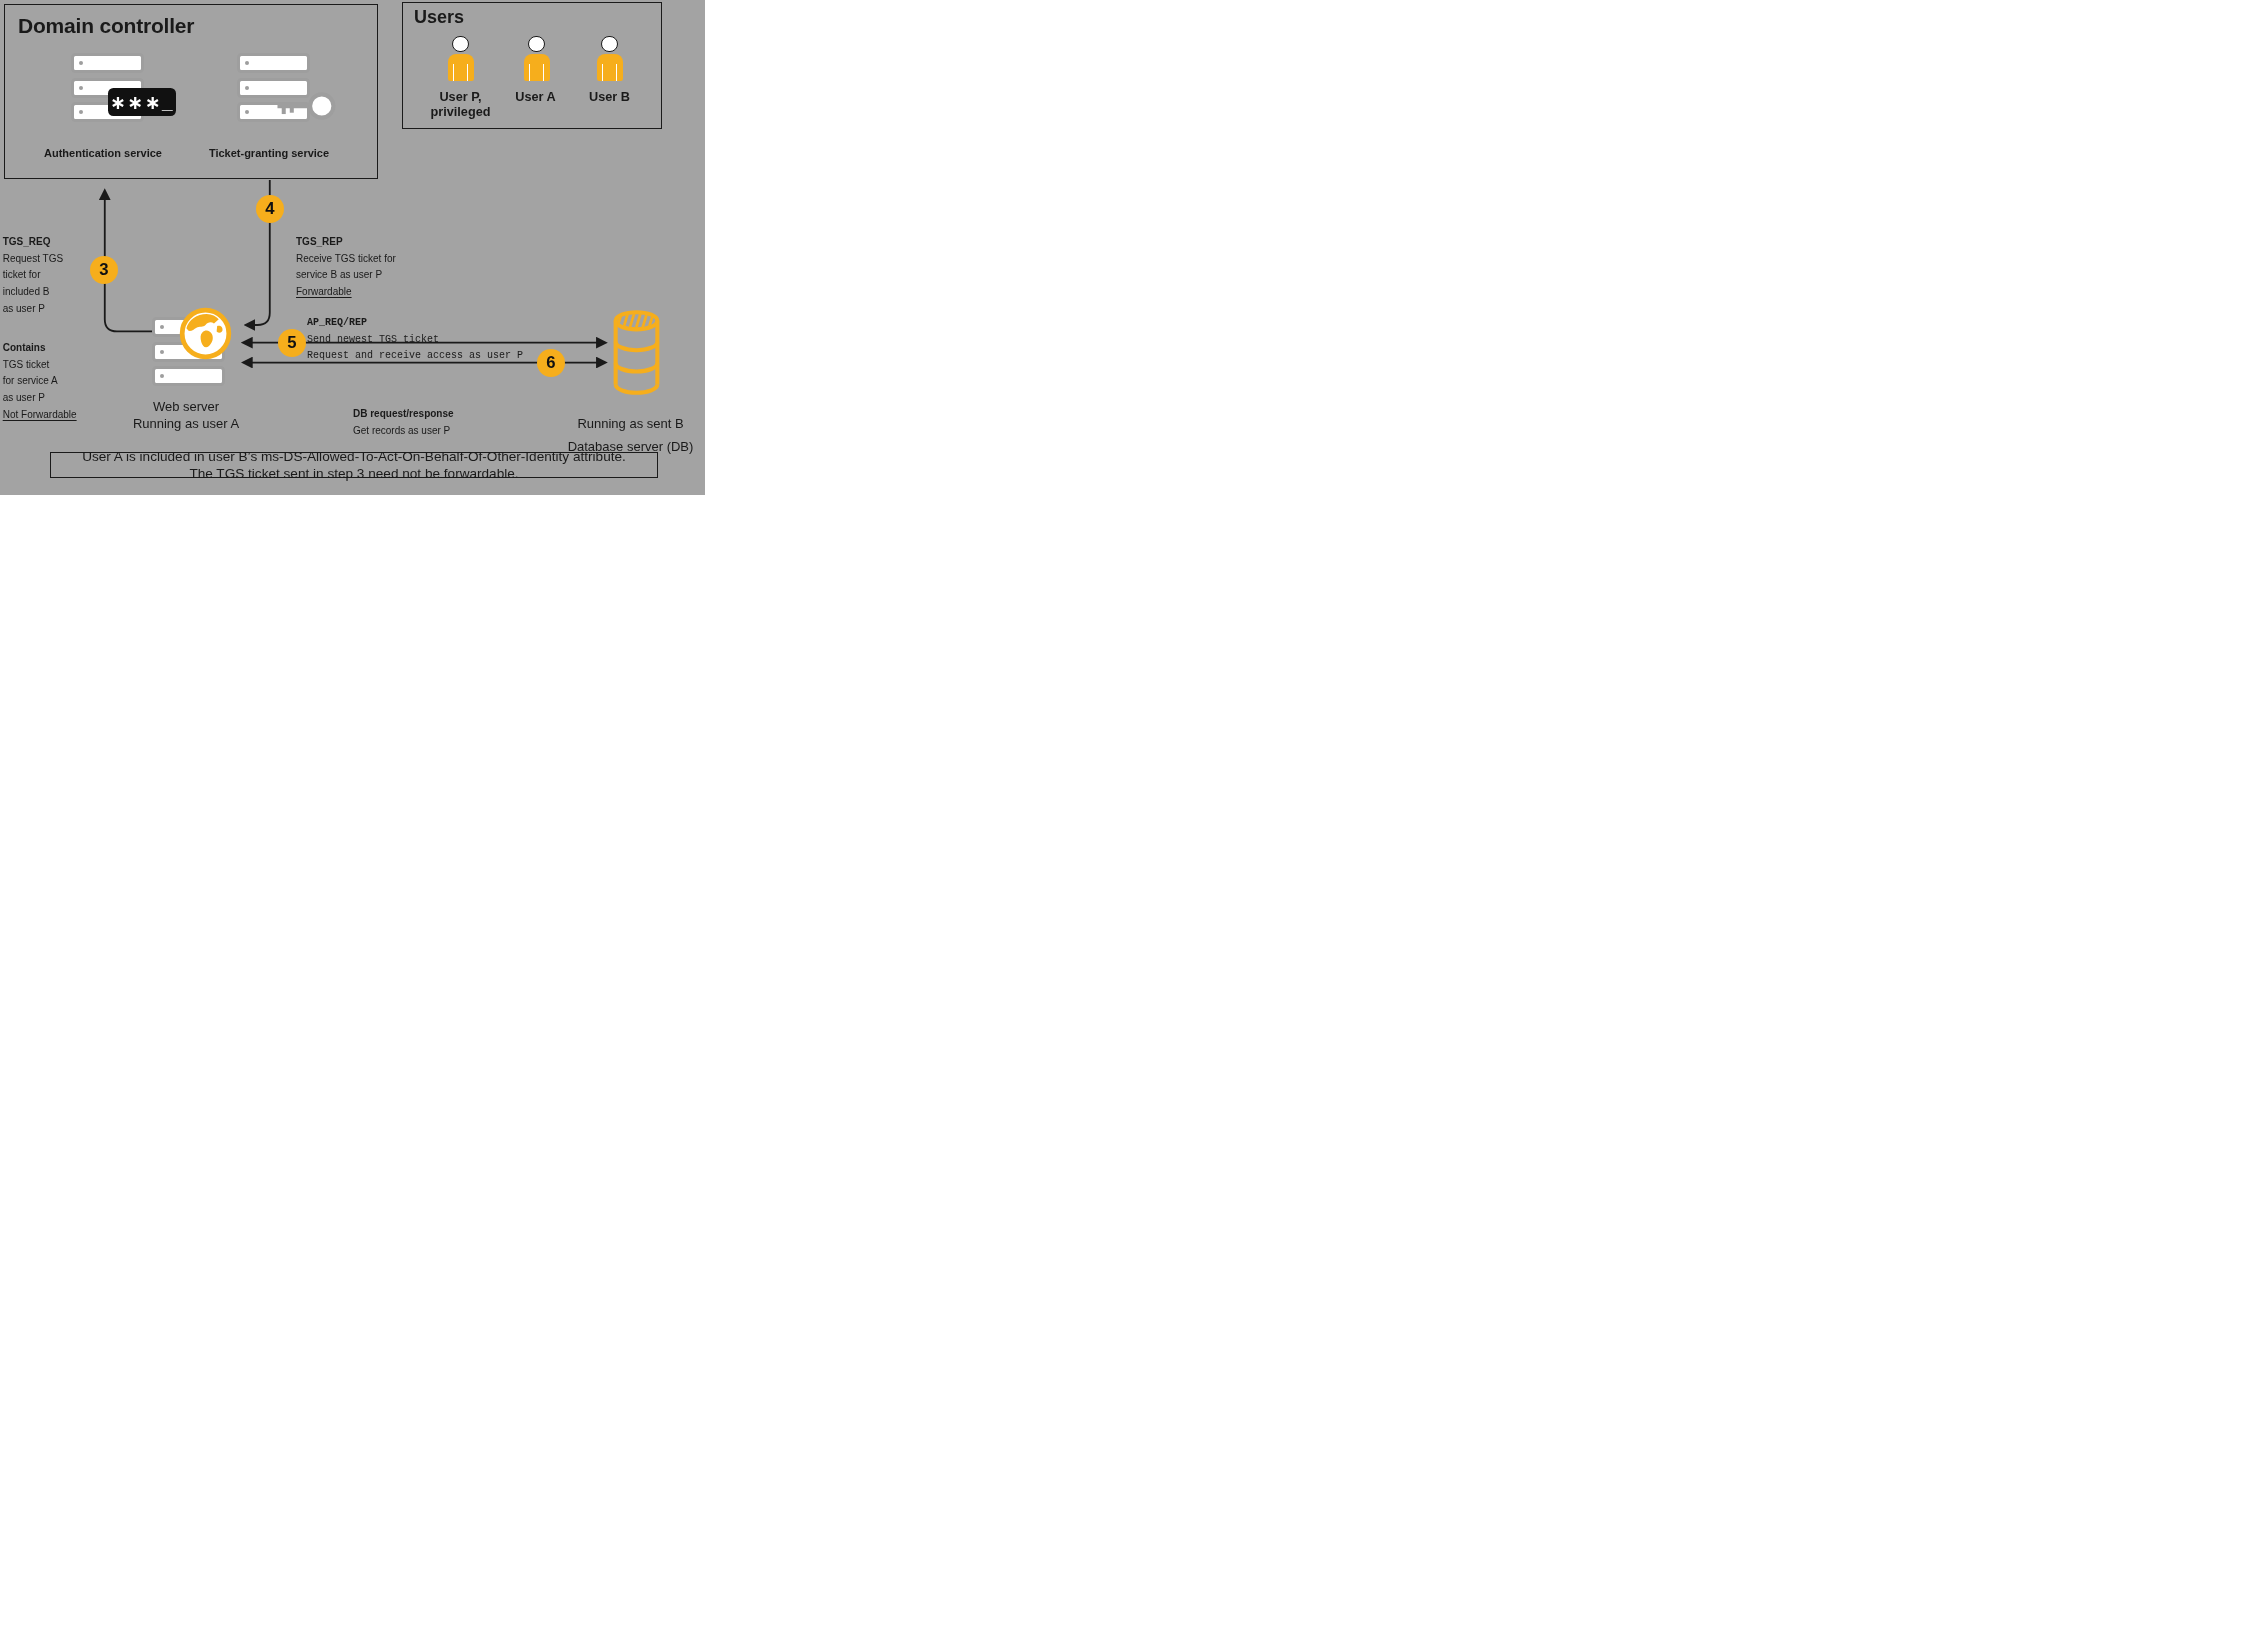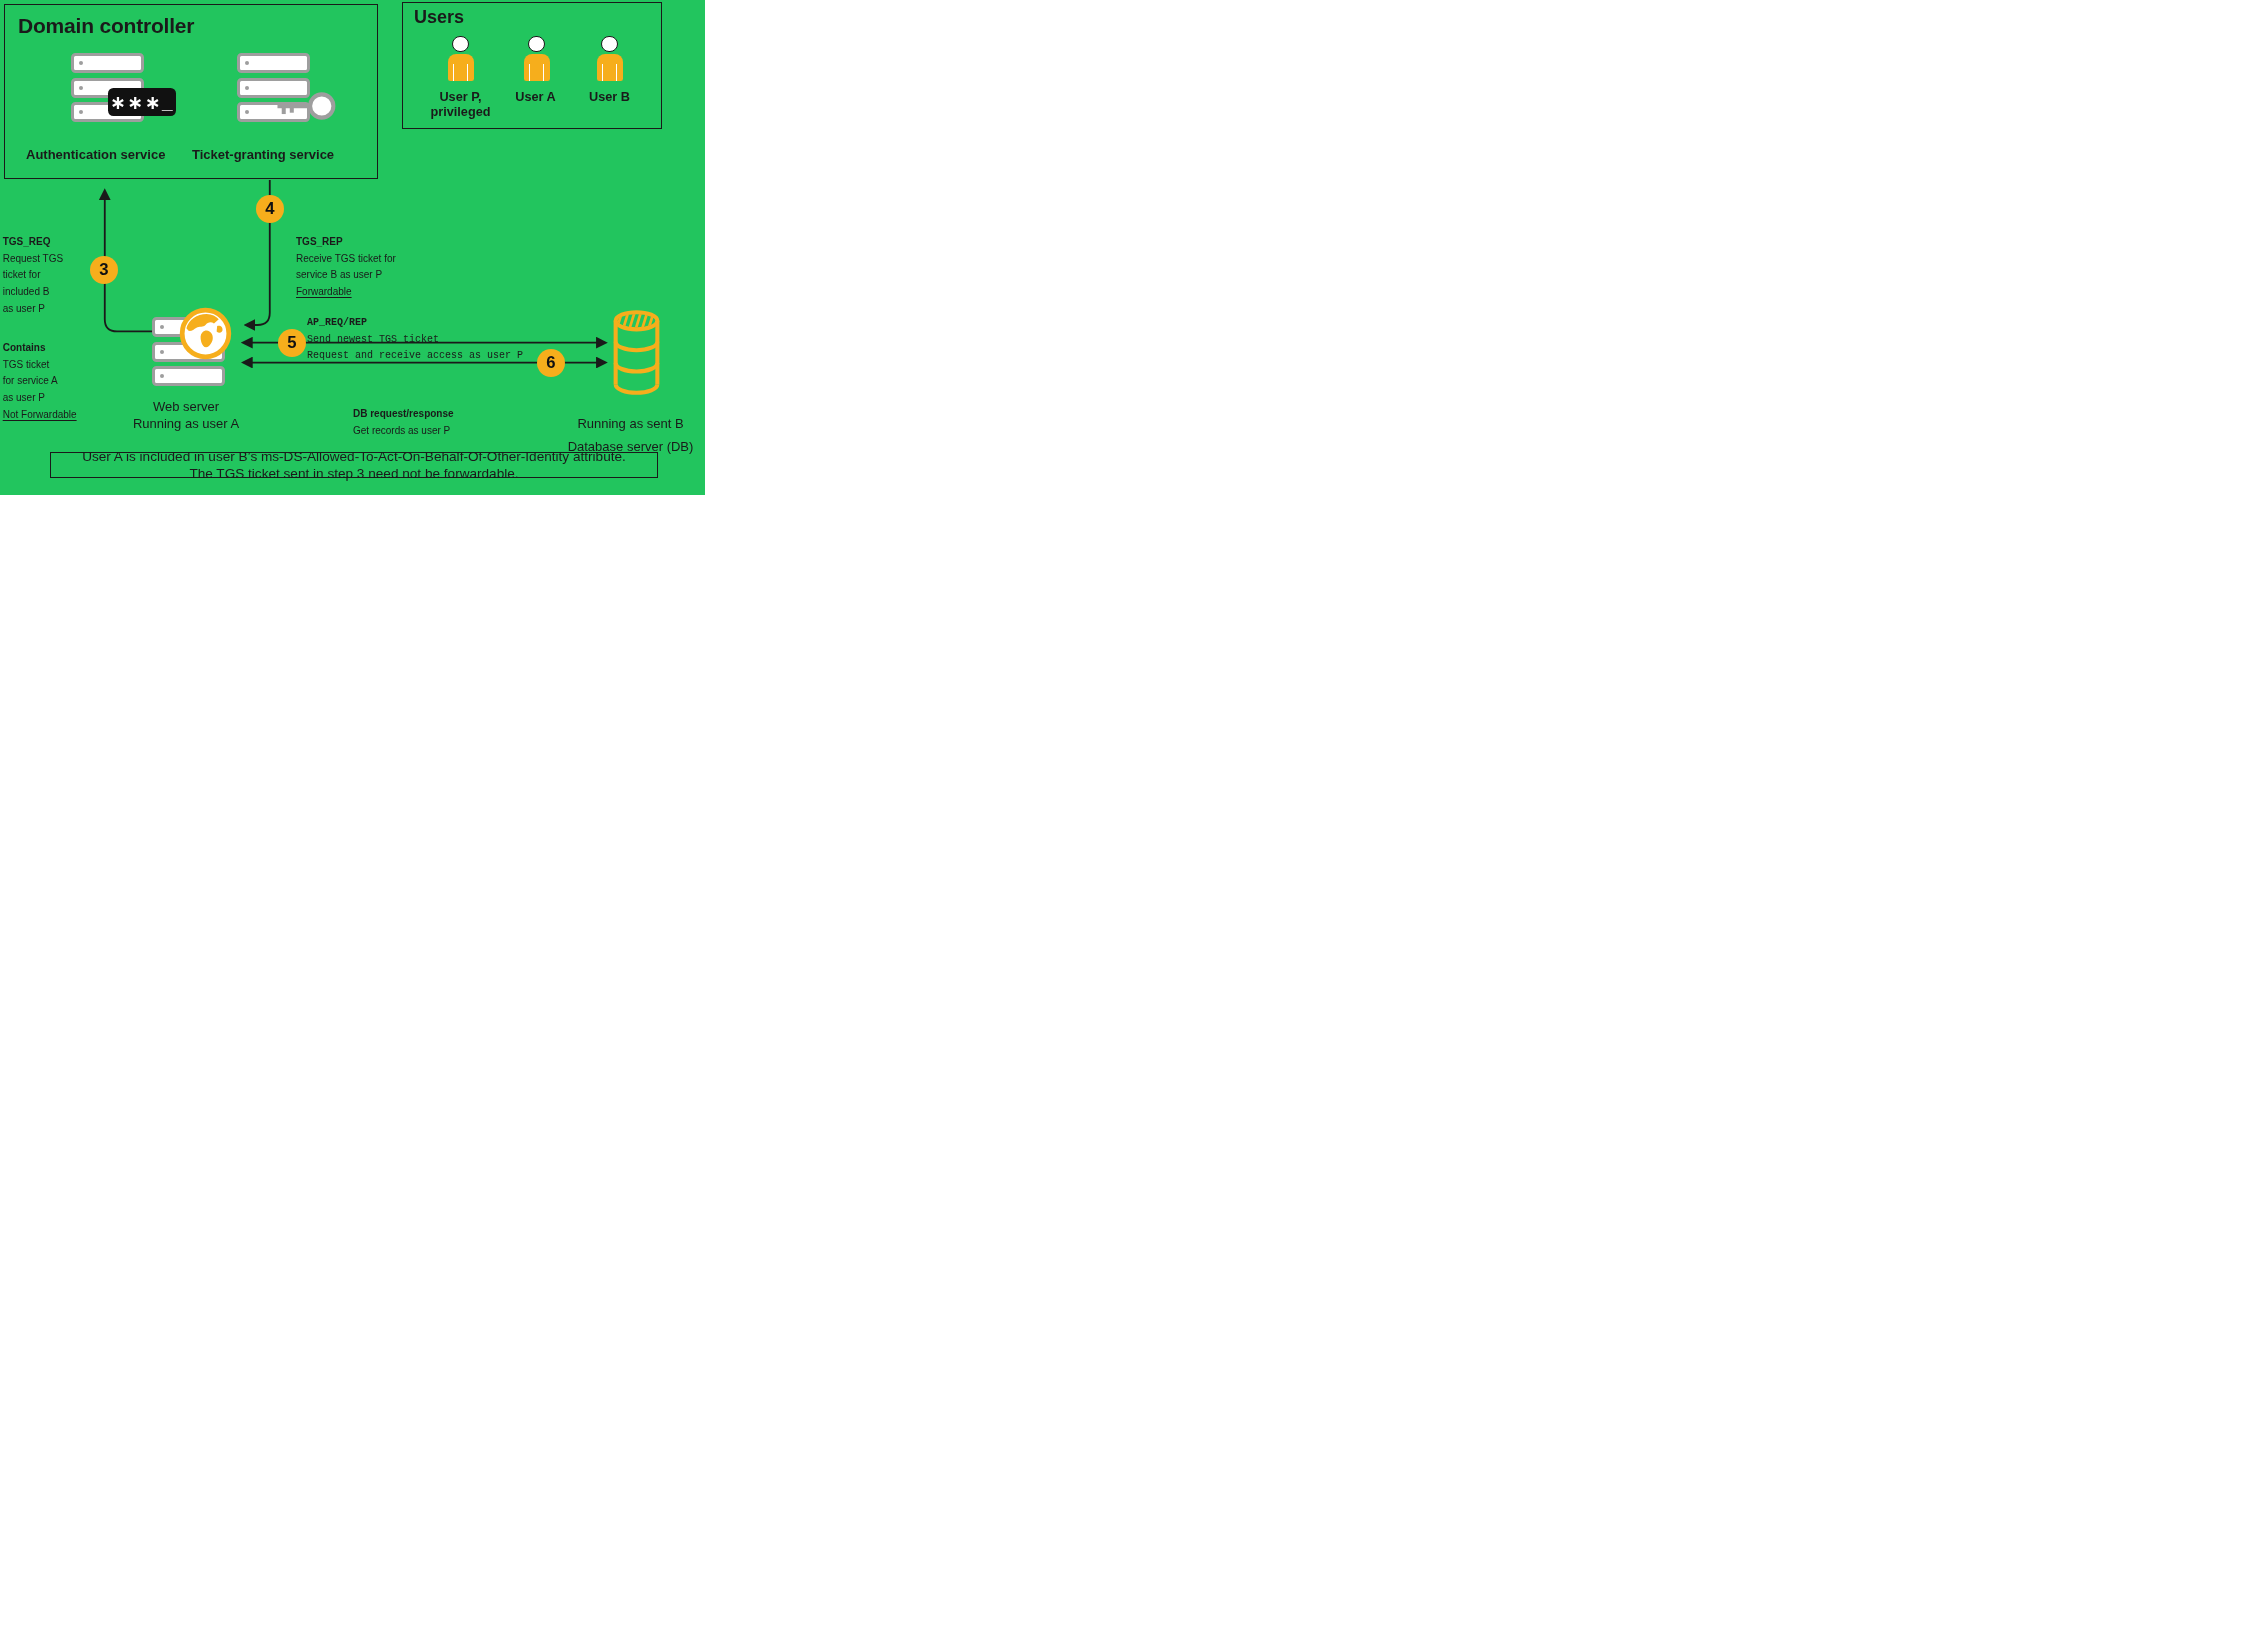--- a/index.html
+++ b/index.html
@@ -2,37 +2,37 @@
 <html style="--amber: #F6AE1C; --gray: #9E9E9E; --ink: #1A1A1A;font-size:7.2px"><head>
 <meta charset="utf-8">
 <style>
   :root{
     --amber:#F6AE1C;
     --gray:#9E9E9E;
     --ink:#1A1A1A;
   }
   *{box-sizing:border-box;margin:0;padding:0;}
   body{background:#ffffff;font-family:"Liberation Sans","DejaVu Sans",sans-serif;color:var(--ink);}
-  .canvas{position:relative;width:705px;height:495px;background:#22c55e;overflow:hidden;}
+  .canvas{position:relative;width:705px;height:495px;background:#a3a3a3;overflow:hidden;}
 
   .box{position:absolute;border:1.8px solid var(--ink);background:transparent;}
   .dc-box{left:3.6px;top:3.6px;width:374px;height:175px;}
   .users-box{left:402px;top:2.3px;width:260px;height:127px;}
 
   .dc-title{position:absolute;left:18px;top:13.6px;font-size:21px;font-weight:bold;letter-spacing:-0.2px;}
   .users-title{position:absolute;left:414px;top:7.2px;font-size:18px;font-weight:bold;}
 
   .server-stack{position:absolute;display:flex;flex-direction:column;gap:4.5px;}
   .server-bar{width:73px;height:20px;border:3.6px solid var(--gray);border-radius:4.5px;background:#fff;position:relative;}
   .server-bar::before{content:"";position:absolute;left:4.5px;top:50%;transform:translateY(-50%);width:4.1px;height:4.1px;border-radius:50%;background:var(--gray);}
 
   .password-chip{position:absolute;left:108px;top:88px;width:68px;height:28px;background:#111;border-radius:5.4px;
     color:#fff;display:flex;align-items:center;justify-content:center;font-size:19px;font-weight:bold;letter-spacing:1.4px;}
 
-  .svc-label{position:absolute;width:154px;text-align:left;font-size:13px;font-weight:bold;}
+  .svc-label{position:absolute;width:154px;text-align:center;font-size:11px;font-weight:bold;}
 
   .person{position:absolute;width:41px;display:flex;flex-direction:column;align-items:center;}
   .person-head{width:16.3px;height:16.3px;border:1.8px solid var(--ink);border-radius:50%;background:#fff;}
   .person-body{margin-top:1.4px;width:26px;height:27px;background:var(--amber);border-radius:8.1px 8.1px 2.3px 2.3px;position:relative;}
   .person-body::before,.person-body::after{content:"";position:absolute;top:10px;bottom:0;width:1.4px;background:#fff;}
   .person-body::before{left:5.4px;}
   .person-body::after{right:5.4px;}
   .person-label{position:absolute;width:81px;text-align:center;font-size:12.7px;font-weight:bold;line-height:15.4px;}
 
   .arrows{position:absolute;left:0;top:0;}

